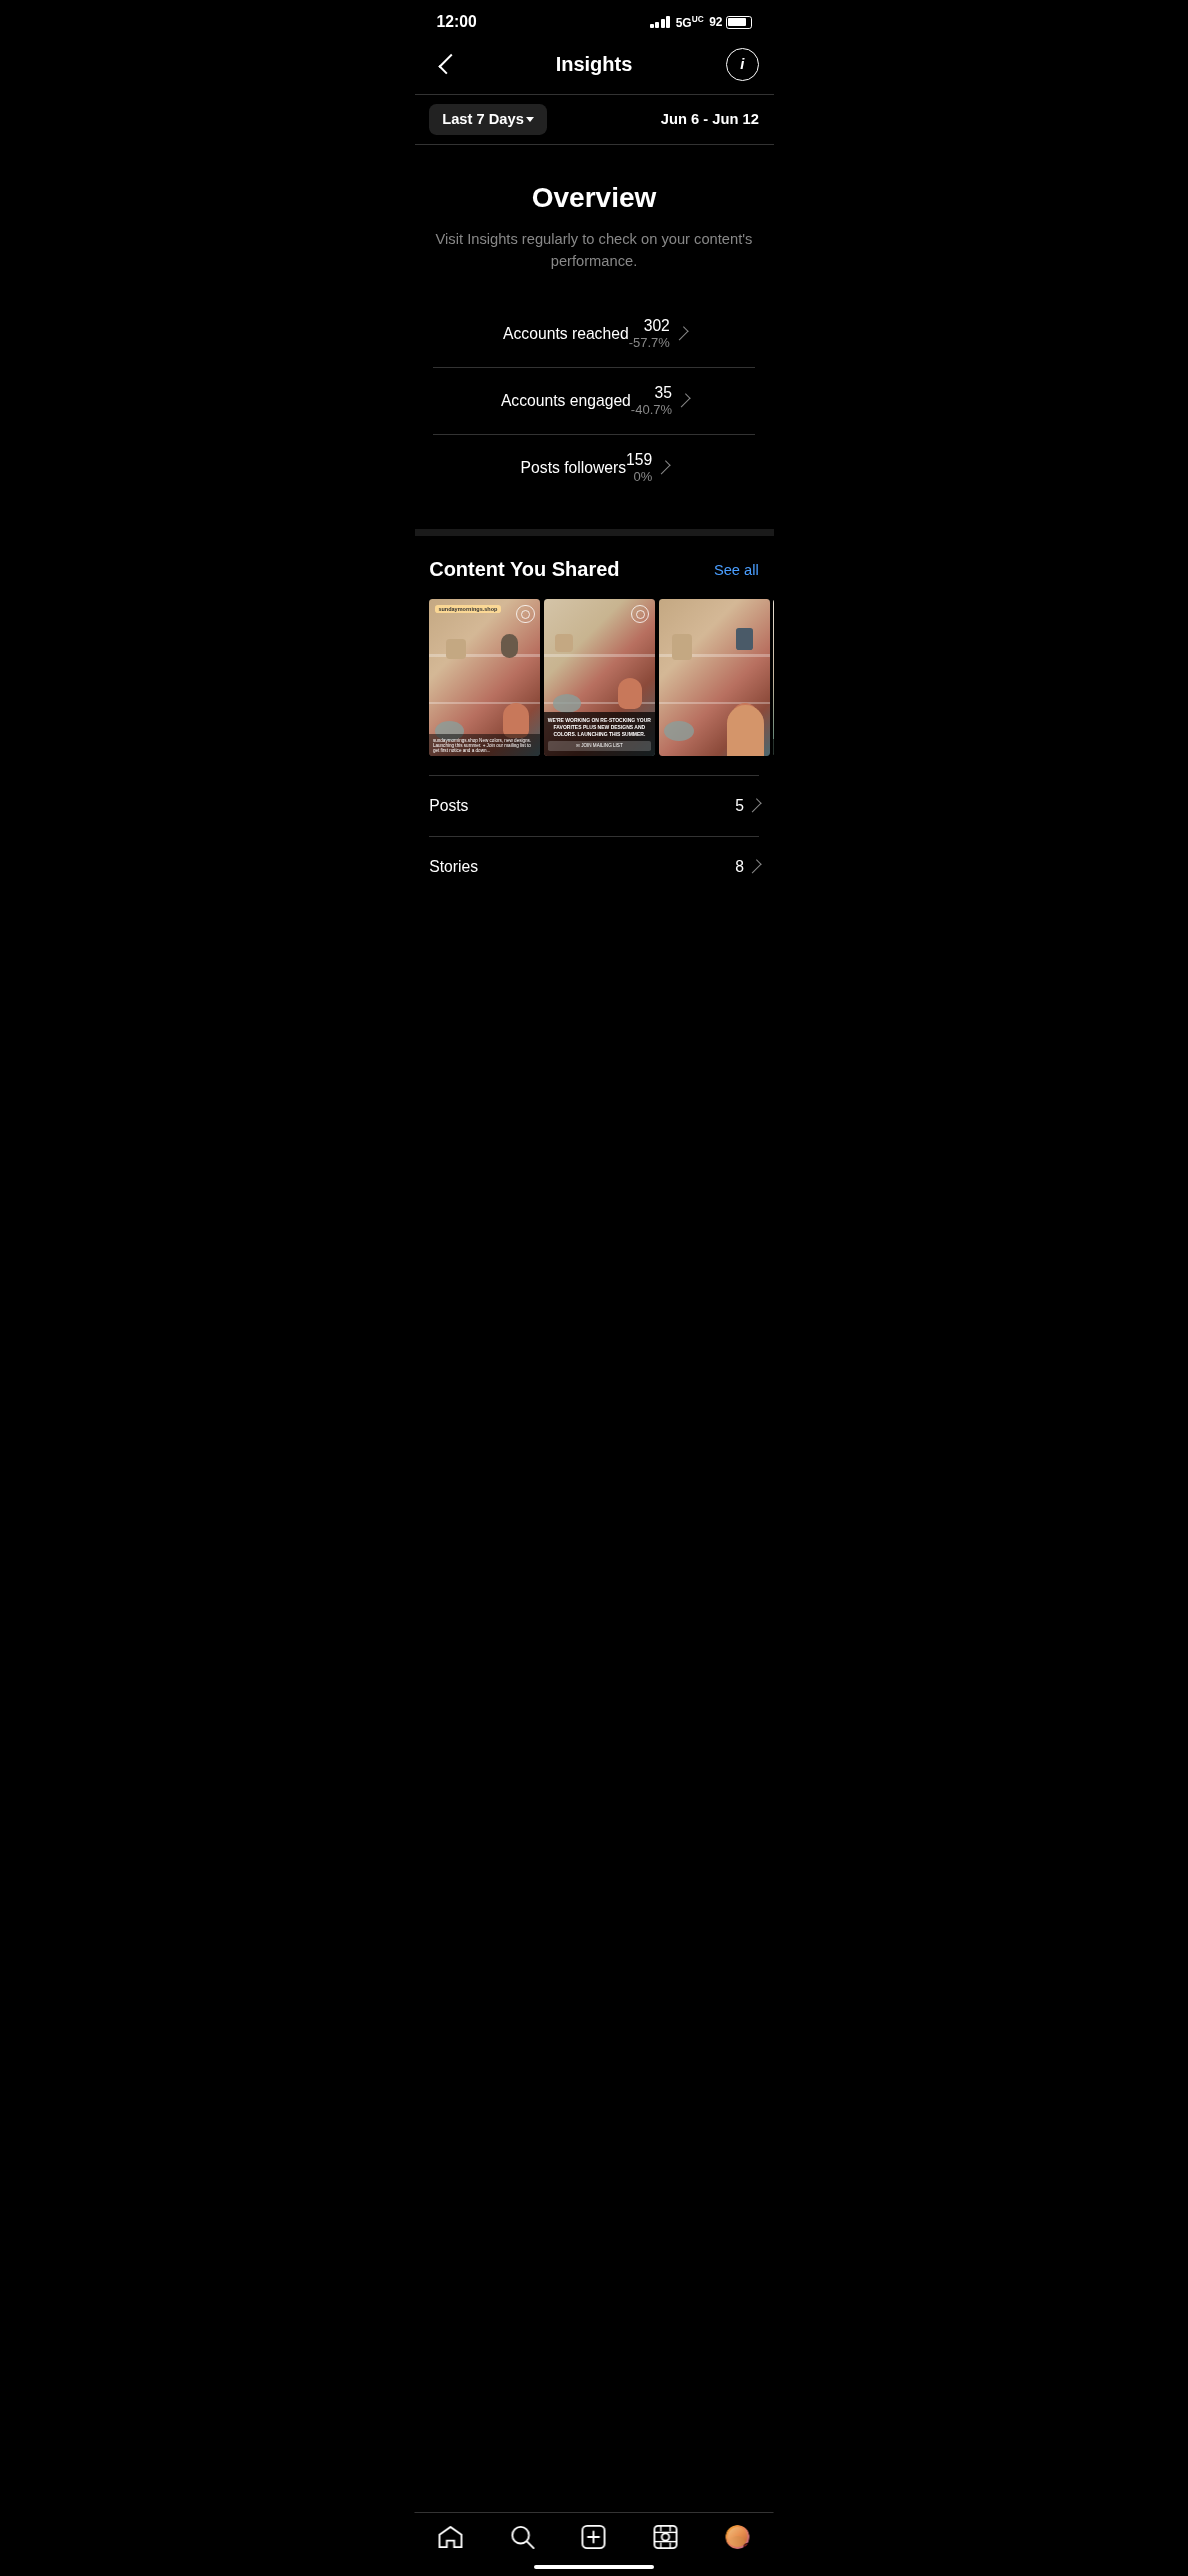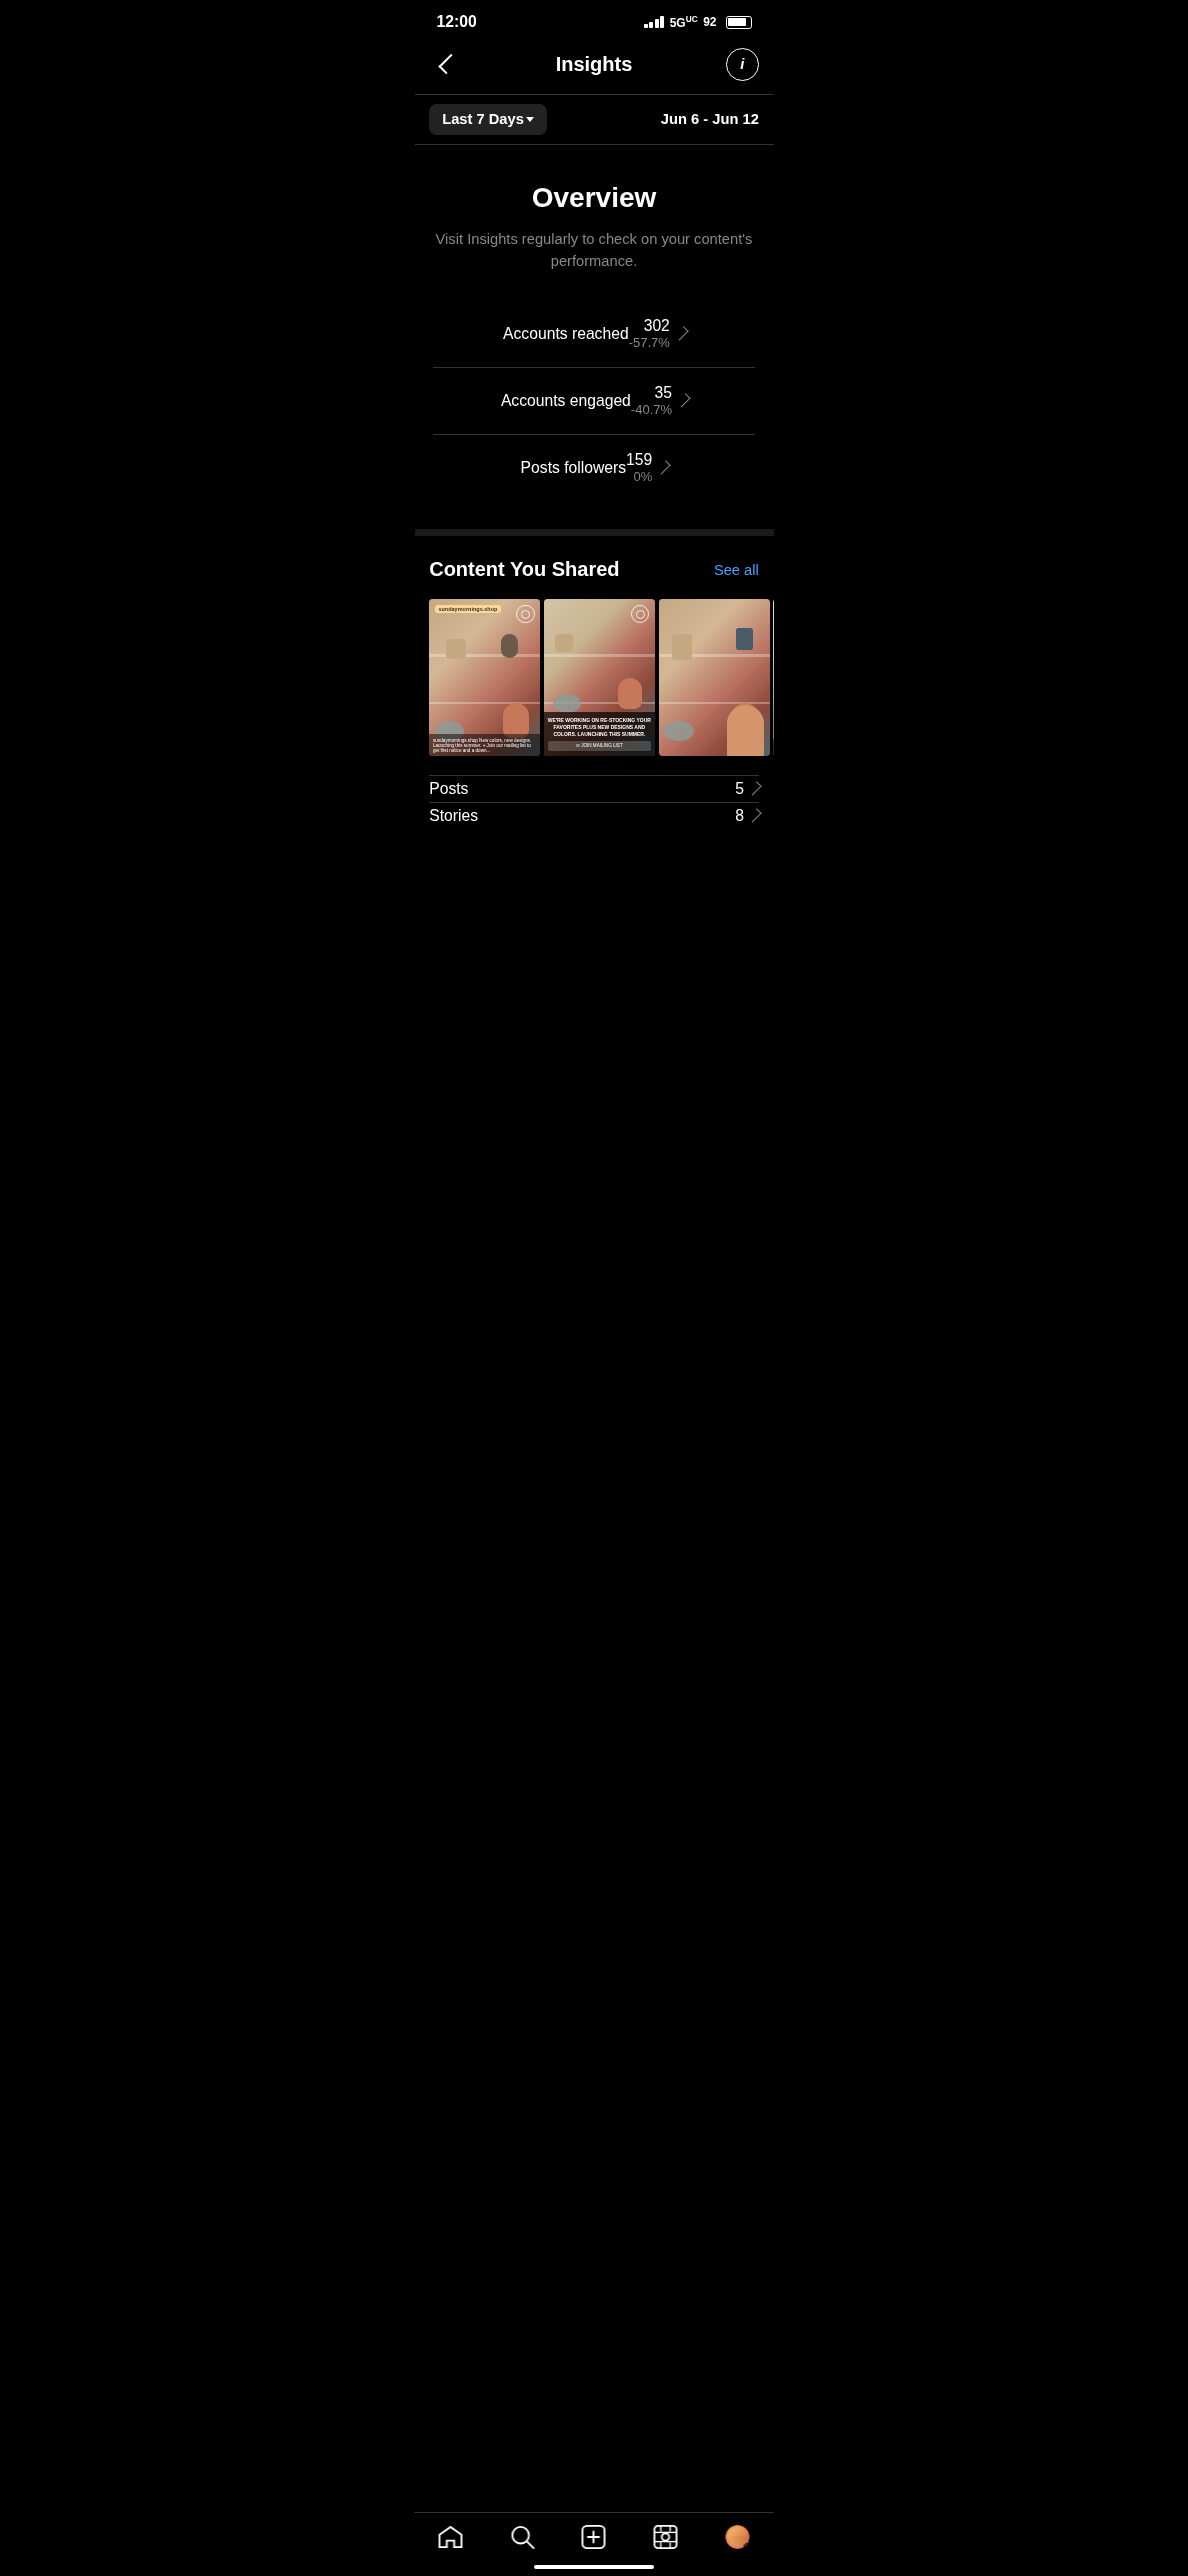--- a/index.html
+++ b/index.html
@@ -50,21 +50,21 @@
 
     .network-label {
       font-size: 12px;
       font-weight: 600;
       color: #fff;
     }
 
     .battery {
       display: flex;
       align-items: center;
-      gap: 9px;
+      gap: 3px;
     }
 
     .battery-body {
       width: 26px;
       height: 13px;
       border: 1.4px solid #fff;
       border-radius: 2.8px;
       position: relative;
       display: flex;
       align-items: center;
@@ -373,21 +373,21 @@
 
     
     .content-stats {
       padding: 18.4px 14.7px 9.2px;
     }
 
     .content-stat-row {
       display: flex;
       justify-content: space-between;
       align-items: flex-end;
-      padding: 4px 0;
+      padding: 21px 0;
       border-top: 0.5px solid #333;
       cursor: pointer;
     }
 
     .content-stat-label {
       font-size: 15.7px;
       color: #fff;
     }
 
     .content-stat-value-group {

